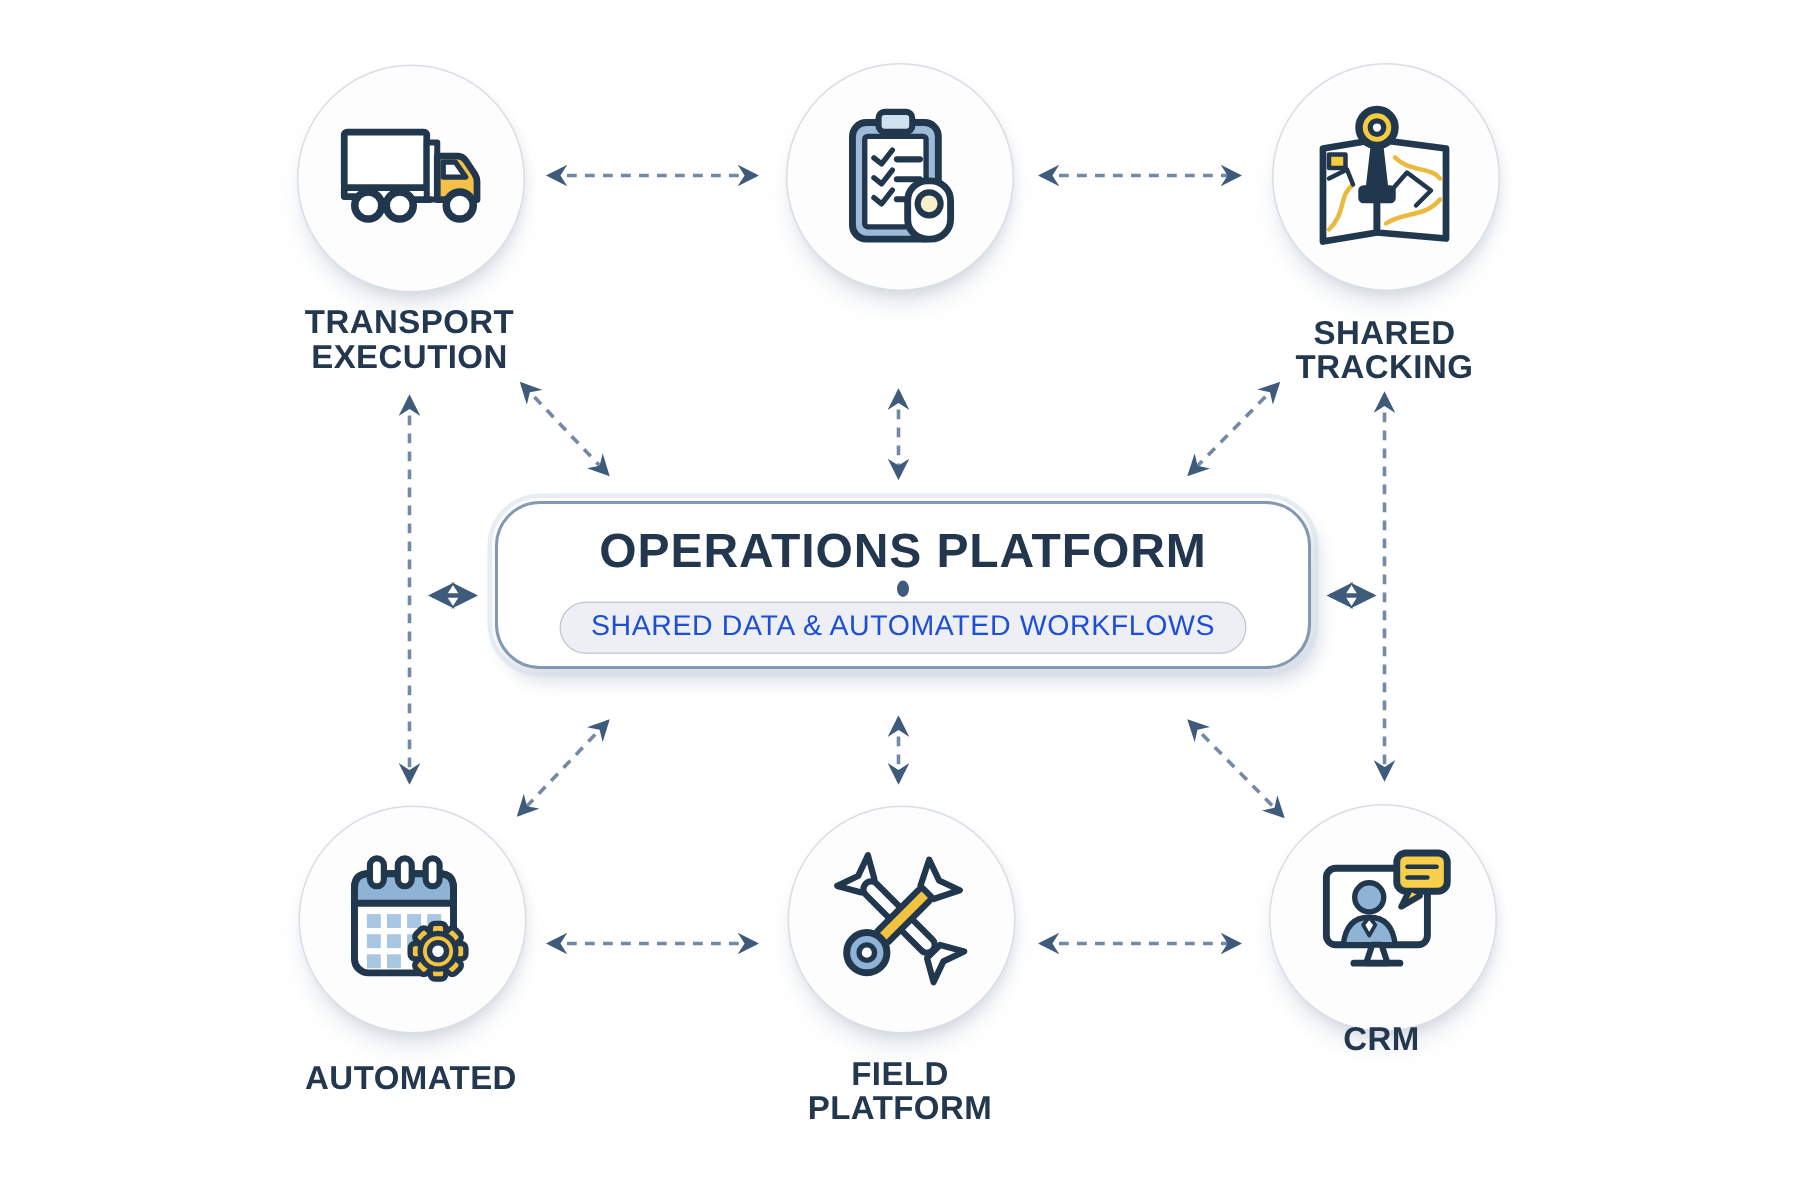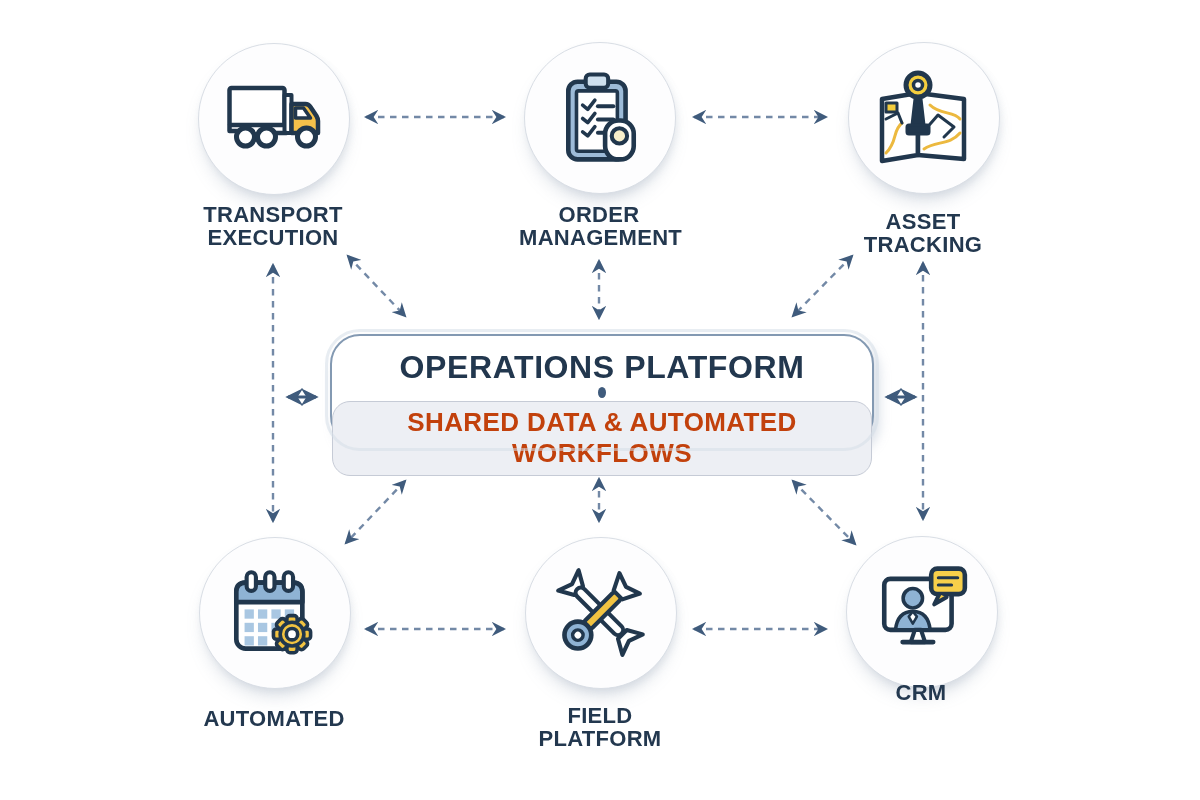--- a/index.html
+++ b/index.html
@@ -30,21 +30,21 @@
   }
   .platform-title{
     font-size:32px;font-weight:bold;color:#22374e;letter-spacing:.6px;
     line-height:36px;
   }
   .platform-dot{
     width:8px;height:11px;border-radius:50%;background:#3f5b7c;margin:2px auto 3px auto;
   }
   .platform-pill{
     display:inline-block;background:#edeff4;border:1.5px solid #c6cbd6;border-radius:18px;
-    padding:5px 20px 6px 20px;font-size:26px;color:#c2410c;letter-spacing:.4px;font-weight:700;
+    padding:5px 20px 6px 20px;font-size:19px;color:#1d4ed8;letter-spacing:.4px;font-weight:400;
   }
   svg.icon{display:block;}
 </style>
 </head>
 <body>
 
 <div class="canvas">
 
   <svg class="arrows" viewBox="0 0 1200 800">
     <defs>
@@ -95,41 +95,40 @@
         <path d="M43 36 h15" stroke-width="4"></path>
         <path d="M28 48 l5 4 7-9" stroke-width="3.5"></path>
         <path d="M43 49 h15" stroke-width="4"></path>
         <path d="M28 61 l5 4 7-9" stroke-width="3.5"></path>
         <path d="M43 62 h12" stroke-width="4"></path>
         <rect x="50" y="50" width="28" height="38" rx="13" fill="#ffffff" stroke-width="4.5"></rect>
         <circle cx="64" cy="65" r="7.5" fill="#f8efcb" stroke-width="4"></circle>
       </g>
     </svg>
   </div>
-  <div class="node-label" style="left:519px;top:203px">ORDER MANAGEMENT</div>
 
   <div class="node-circle" style="left:848px;top:42px">
     <svg class="icon" width="100" height="98" viewBox="0 0 100 98">
       <g fill="none" stroke="#21374d" stroke-width="4.5" stroke-linejoin="round" stroke-linecap="round">
         <path d="M8 30 L44 24 L44 86 L8 92 Z" fill="#ffffff"></path>
         <path d="M44 24 L90 30 L90 90 L44 86 Z" fill="#ffffff"></path>
         <path d="M12 84 C24 72 18 62 28 54" stroke="#ecb93f" stroke-width="3"></path>
         <path d="M50 80 C62 72 76 76 86 64" stroke="#ecb93f" stroke-width="3"></path>
         <path d="M56 36 C66 46 80 42 86 50" stroke="#ecb93f" stroke-width="3"></path>
         <path d="M50 62 L64 46 L80 58 L70 68" stroke-width="3"></path>
         <path d="M12 50 L24 44 L28 54" stroke-width="3"></path>
         <rect x="12" y="34" width="11" height="9" fill="#f3cd3e" stroke-width="3"></rect>
         <path d="M41 30 L38 56 h12 L47 30 Z" fill="#21374d" stroke-width="3"></path>
         <rect x="33" y="56" width="22" height="9" rx="2" fill="#21374d" stroke-width="3"></rect>
         <circle cx="44" cy="16" r="12" fill="#f3cd3e" stroke-width="5"></circle>
         <circle cx="44" cy="16" r="4.5" fill="#ffffff" stroke-width="3.5"></circle>
       </g>
     </svg>
   </div>
-  <div class="node-label" style="left:843px;top:210px">ASSET TRACKING</div>
+  <div class="node-label" style="left:843px;top:210px">SHARED TRACKING</div>
 
   <div class="node-circle" style="left:199px;top:537px">
     <svg class="icon" width="98" height="98" viewBox="0 0 95 95">
       <g fill="none" stroke="#21374d" stroke-width="4.5" stroke-linejoin="round" stroke-linecap="round">
         <rect x="10" y="18" width="64" height="64" rx="9" fill="#ffffff"></rect>
         <path d="M10 37 v-10 q0-9 9-9 h46 q9 0 9 9 v10 Z" fill="#8fb3d4"></path>
         <rect x="20" y="8" width="9" height="18" rx="4.5" fill="#ffffff" stroke-width="4"></rect>
         <rect x="38" y="8" width="9" height="18" rx="4.5" fill="#ffffff" stroke-width="4"></rect>
         <rect x="56" y="8" width="9" height="18" rx="4.5" fill="#ffffff" stroke-width="4"></rect>
       </g>

